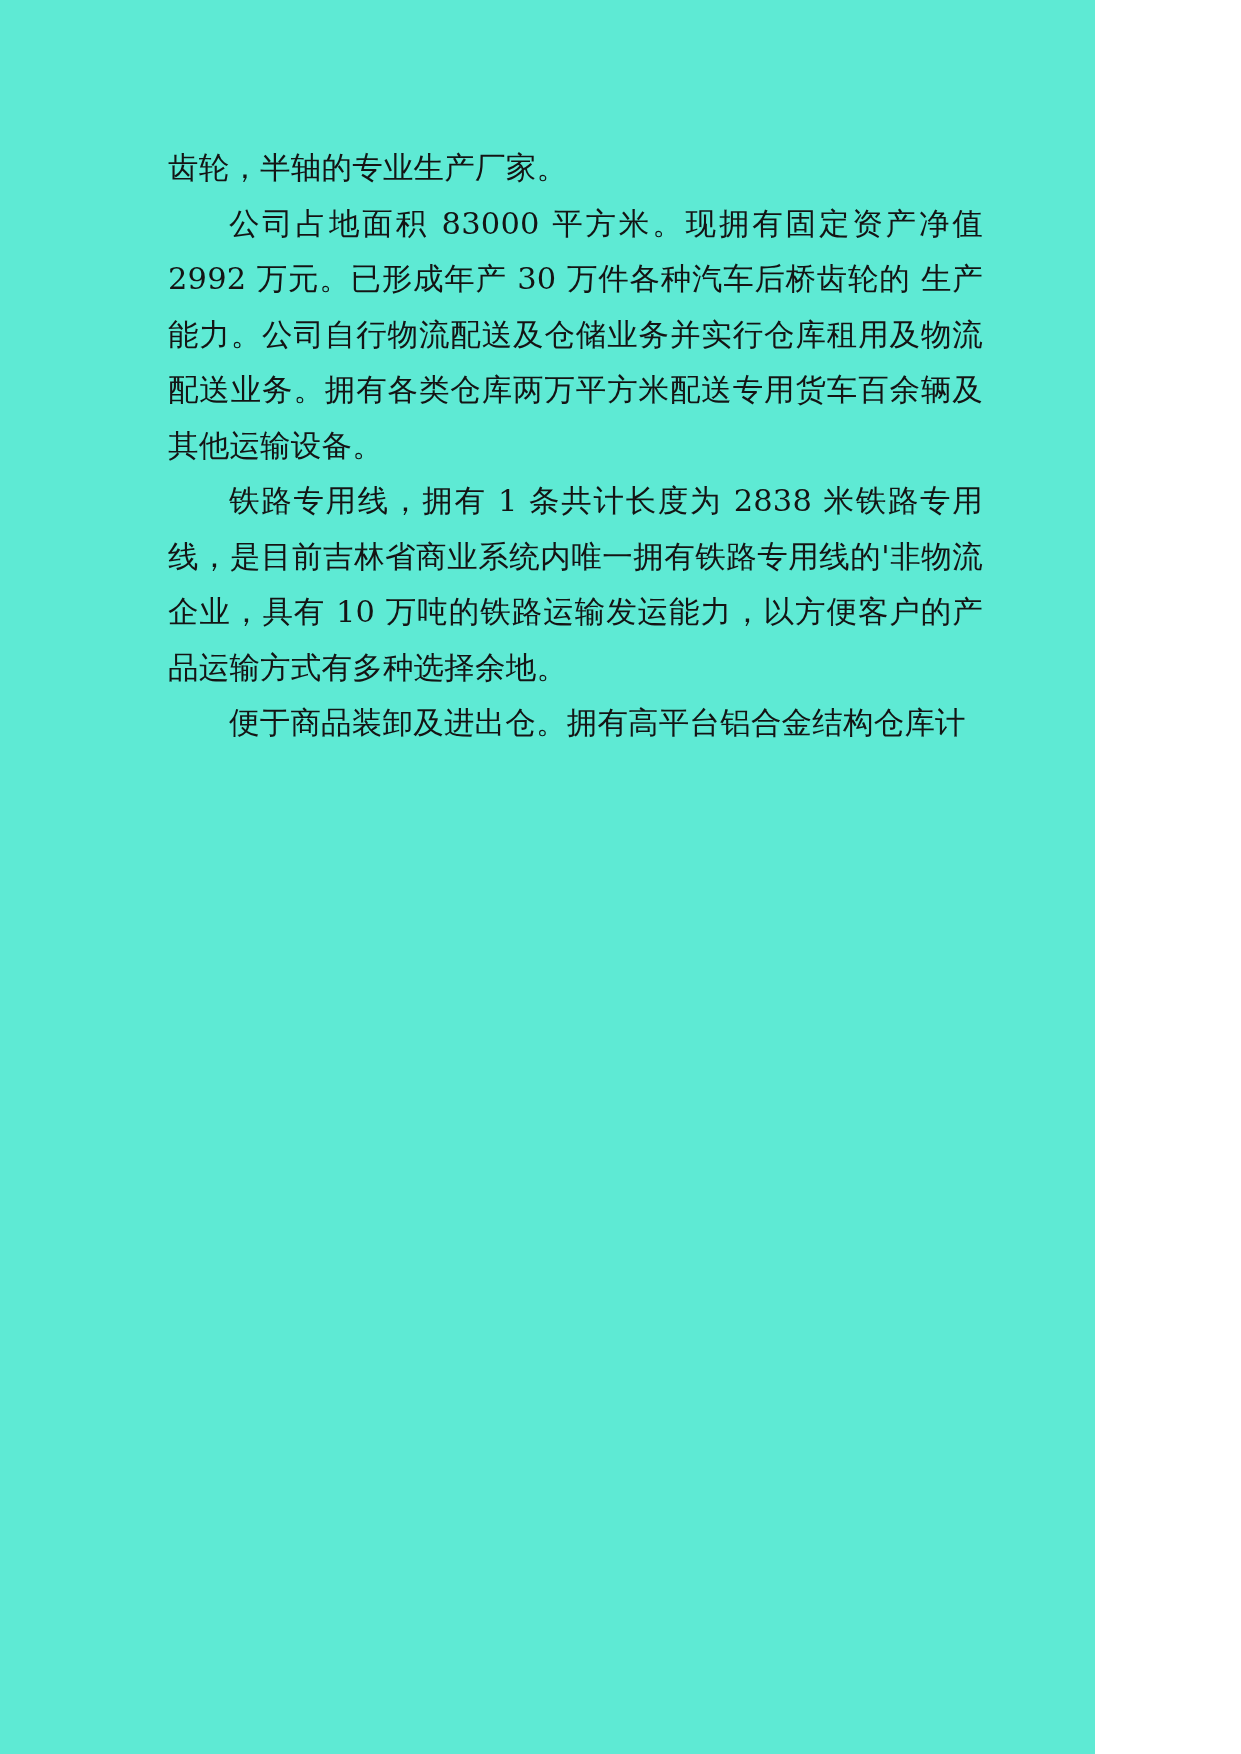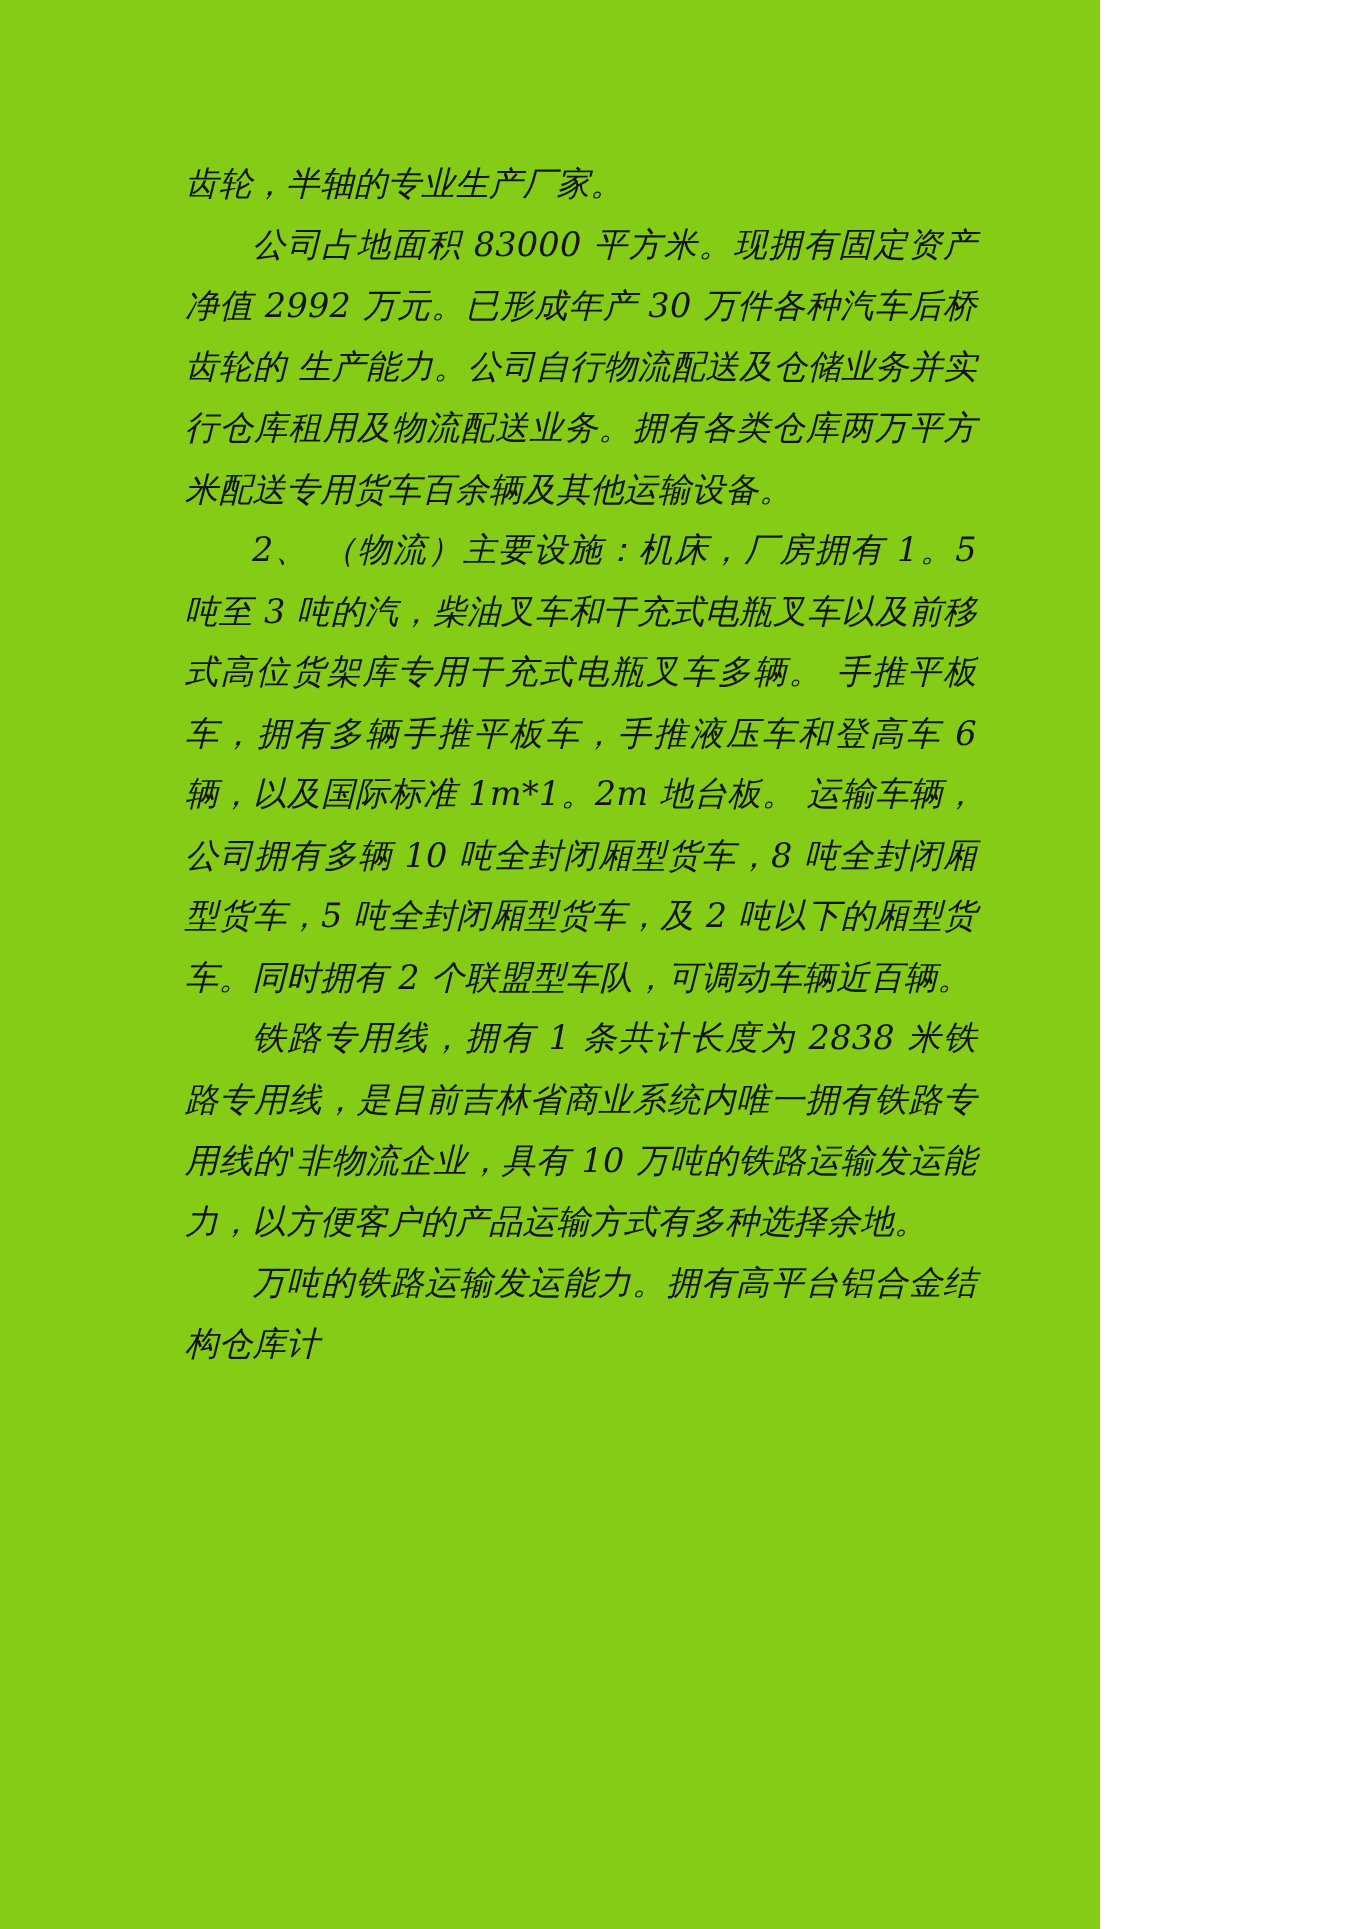--- a/index.html
+++ b/index.html
@@ -8,26 +8,25 @@
     background: #ffffff;
   }
   body {
     width: 1241px;
     height: 1754px;
     font-family: "DejaVu Serif", "Liberation Serif", serif;
     color: #1a1a1a;
   }
   .page {
     position: relative;
-    width: 1000px;
+    width: 1095px;
     height: 1754px;
     box-sizing: border-box;
     padding: 140px 112px 90px 168px;
-    background: #84cc16;
-    font-style: italic;
+    background: #5eead4;
   }
   .doc-body {
     font-size: 30.5px;
     line-height: 1.82;
     text-align: justify;
     text-justify: inter-ideograph;
     letter-spacing: 0.2px;
     color: #141414;
   }
   .para {
@@ -38,17 +37,16 @@
     text-indent: 0;
   }
 </style>
 </head>
 <body>
 
 <div class="page">
   <div class="doc-body">
     <p class="para no-indent">齿轮，半轴的专业生产厂家。</p>
     <p class="para">公司占地面积 83000 平方米。现拥有固定资产净值 2992 万元。已形成年产 30 万件各种汽车后桥齿轮的 生产能力。公司自行物流配送及仓储业务并实行仓库租用及物流配送业务。拥有各类仓库两万平方米配送专用货车百余辆及其他运输设备。</p>
-    <p class="para">2、 （物流）主要设施：机床，厂房拥有 1。5 吨至 3 吨的汽，柴油叉车和干充式电瓶叉车以及前移式高位货架库专用干充式电瓶叉车多辆。 手推平板车，拥有多辆手推平板车，手推液压车和登高车 6 辆，以及国际标准 1m*1。2m 地台板。 运输车辆，公司拥有多辆 10 吨全封闭厢型货车，8 吨全封闭厢型货车，5 吨全封闭厢型货车，及 2 吨以下的厢型货车。同时拥有 2 个联盟型车队，可调动车辆近百辆。</p>
     <p class="para">铁路专用线，拥有 1 条共计长度为 2838 米铁路专用线，是目前吉林省商业系统内唯一拥有铁路专用线的'非物流企业，具有 10 万吨的铁路运输发运能力，以方便客户的产品运输方式有多种选择余地。</p>
-    <p class="para">万吨的铁路运输发运能力。拥有高平台铝合金结构仓库计</p>
+    <p class="para">便于商品装卸及进出仓。拥有高平台铝合金结构仓库计</p>
   </div>
 </div>
 
 </body></html>

